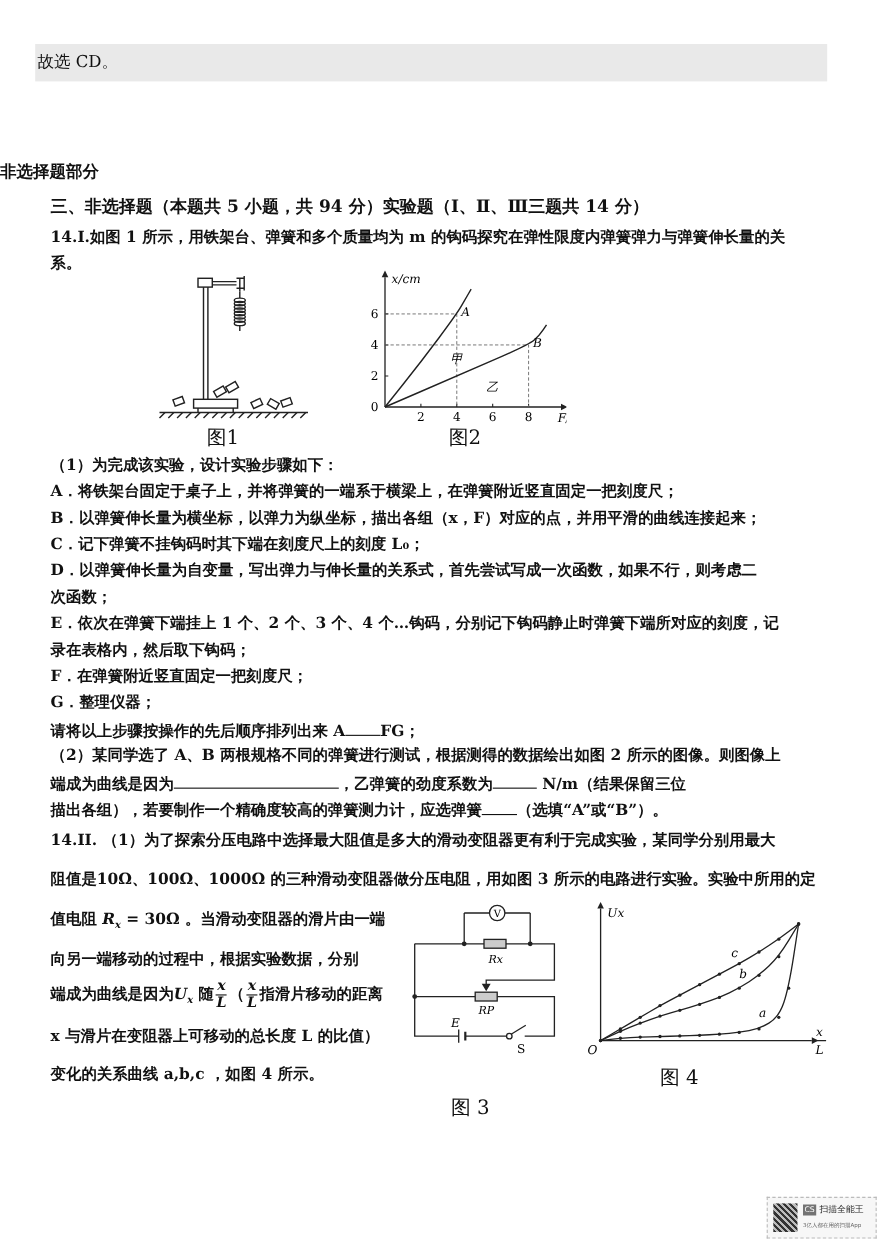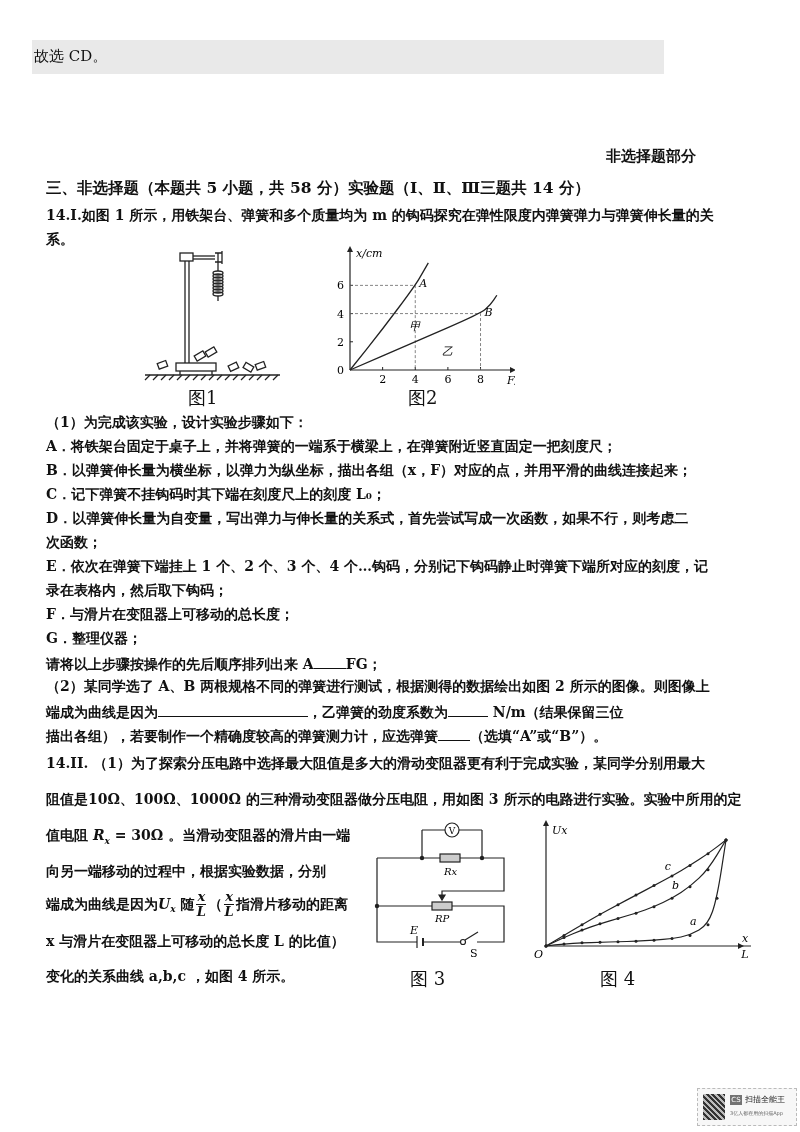--- a/index.html
+++ b/index.html
@@ -1,19 +1,19 @@
 <!DOCTYPE html>
 <html><head>
 <meta charset="utf-8">
 <style>
   html,body{margin:0;padding:0;background:#fff;}
   body{width:800px;height:1132px;position:relative;overflow:hidden;font-family:"DejaVu Serif","Liberation Serif",serif;color:#111;}
-  .answer-box{position:absolute;left:32px;top:40px;width:632px;height:34px;background:#e9e9e9;text-align:right;}
+  .answer-box{position:absolute;left:32px;top:40px;width:720px;height:34px;background:#e9e9e9;text-align:right;}
   .answer-box span{position:absolute;left:2px;top:7px;font-size:15px;}
-  .sec-title{position:absolute;left:0;width:696px;top:147px;text-align:right;font-weight:bold;font-size:15px;}
+  .sec-title{position:absolute;left:0;width:696px;top:147px;text-align:left;font-weight:bold;font-size:15px;}
   .sec-head{position:absolute;left:46px;top:178px;font-weight:bold;font-size:15.5px;}
   .line{position:absolute;left:46px;font-size:14px;white-space:nowrap;font-weight:bold;}
   .caption{position:absolute;font-size:18px;}
   svg{position:absolute;}
   .blank{display:inline-block;border-bottom:1px solid #111;height:14px;vertical-align:baseline;}
   .ital{font-style:italic;}
   .frac{display:inline-block;vertical-align:middle;text-align:center;font-style:italic;font-size:13px;line-height:14px;margin:0 2px;}
   .frac .num{display:block;border-bottom:1px solid #111;padding:0 1px;}
   .frac .den{display:block;}
   .badge{position:absolute;left:697px;top:1088px;width:98px;height:36px;border:1px dashed #bbb;background:#f7f7f7;}
@@ -23,21 +23,21 @@
   .badge .bs{position:absolute;left:32px;top:21px;font-size:5px;font-family:"DejaVu Sans",sans-serif;color:#666;}
 </style>
 </head>
 <body>
 
 <div class="answer-box">
   <span>故选 CD。</span>
 </div>
 
 <div class="sec-title">非选择题部分</div>
-<div class="sec-head">三、非选择题（本题共 5 小题，共 58 分）实验题（Ⅰ、Ⅱ、Ⅲ三题共 14 分）</div>
+<div class="sec-head">三、非选择题（本题共 5 小题，共 94 分）实验题（Ⅰ、Ⅱ、Ⅲ三题共 14 分）</div>
 
 <div class="line" style="top:207px">14.I.如图 1 所示，用铁架台、弹簧和多个质量均为 m 的钩码探究在弹性限度内弹簧弹力与弹簧伸长量的关</div>
 <div class="line" style="top:231px">系。</div>
 
 <svg style="left:140px;top:245px" width="140" height="140" viewBox="0 0 140 140">
   <g stroke="#222" fill="none" stroke-width="1.3">
     <line x1="45" y1="10" x2="45" y2="118"></line>
     <line x1="49" y1="10" x2="49" y2="118"></line>
     <rect x="40" y="8" width="13" height="8" fill="#fff"></rect>
     <line x1="53" y1="11" x2="75" y2="11"></line>
@@ -106,21 +106,21 @@
 <div class="caption" style="left:408px;top:386px">图2</div>
 
 <div class="line" style="top:414px">（1）为完成该实验，设计实验步骤如下：</div>
 <div class="line" style="top:438px">A．将铁架台固定于桌子上，并将弹簧的一端系于横梁上，在弹簧附近竖直固定一把刻度尺；</div>
 <div class="line" style="top:462px">B．以弹簧伸长量为横坐标，以弹力为纵坐标，描出各组（x，F）对应的点，并用平滑的曲线连接起来；</div>
 <div class="line" style="top:486px">C．记下弹簧不挂钩码时其下端在刻度尺上的刻度 L₀；</div>
 <div class="line" style="top:510px">D．以弹簧伸长量为自变量，写出弹力与伸长量的关系式，首先尝试写成一次函数，如果不行，则考虑二</div>
 <div class="line" style="top:534px">次函数；</div>
 <div class="line" style="top:558px">E．依次在弹簧下端挂上 1 个、2 个、3 个、4 个…钩码，分别记下钩码静止时弹簧下端所对应的刻度，记</div>
 <div class="line" style="top:582px">录在表格内，然后取下钩码；</div>
-<div class="line" style="top:606px">F．与滑片在变阻器上可移动的总长度；</div>
+<div class="line" style="top:606px">F．在弹簧附近竖直固定一把刻度尺；</div>
 <div class="line" style="top:630px">G．整理仪器；</div>
 
 <div class="line" style="top:654px">
   <span>请将以上步骤按操作的先后顺序排列出来 A</span><span class="blank" style="width:32px"></span><span>FG；</span>
 </div>
 <div class="line" style="top:678px">（2）某同学选了 A、B 两根规格不同的弹簧进行测试，根据测得的数据绘出如图 2 所示的图像。则图像上</div>
 <div class="line" style="top:702px">
   <span>端成为曲线是因为</span><span class="blank" style="width:150px"></span><span>，乙弹簧的劲度系数为</span><span class="blank" style="width:40px"></span><span> N/m（结果保留三位</span>
 </div>
 <div class="line" style="top:726px">
@@ -156,21 +156,21 @@
       <line x1="51" y1="120" x2="51" y2="128" stroke-width="2"></line>
     <circle cx="91" cy="124" r="2.5" fill="#fff"></circle>
     <line x1="93" y1="122" x2="106" y2="114"></line>
   </g>
   <text x="80" y="16" font-size="9" text-anchor="middle" font-family="DejaVu Serif, serif">V</text>
   <text x="72" y="57" font-size="10" font-style="italic" font-family="DejaVu Serif, serif">Rx</text>
   <text x="63" y="104" font-size="10" font-style="italic" font-family="DejaVu Serif, serif">RP</text>
   <text x="38" y="116" font-size="11" font-style="italic" font-family="DejaVu Serif, serif">E</text>
   <text x="98" y="139" font-size="11" font-family="DejaVu Serif, serif">S</text>
 </svg>
-<div class="caption" style="left:410px;top:967px">图 3</div>
+<div class="caption" style="left:410px;top:995px">图 3</div>
 
 <svg id="chart4" style="left:530px;top:820px" width="230" height="145">
     <line x1="16" y1="126" x2="208" y2="126" stroke="#222" stroke-width="1.2"></line>
     <line x1="16" y1="126" x2="16" y2="6" stroke="#222" stroke-width="1.2"></line>
     <path d="M208 123 L214 126 L208 129Z" fill="#222"></path>
     <path d="M13 6 L16 0 L19 6Z" fill="#222"></path>
     <path d="M16 126 Q16 126 25 120.7 Q34 115.4 43 110.1 Q52 104.8 61 99.5 Q70 94.2 79 89.43 Q88 84.66 97 79.89 Q106 75.12 115 70.35000000000001 Q124 65.58000000000001 133 60.81 Q142 56.03999999999999 151 50.739999999999995 Q160 45.44 169 39.61 Q178 33.78 187 26.89 L196 20" stroke="#222" fill="none" stroke-width="1.2"></path>
     <circle cx="16" cy="126" r="1.5" fill="#222"></circle>
     <circle cx="34" cy="115.4" r="1.5" fill="#222"></circle>
     <circle cx="52" cy="104.8" r="1.5" fill="#222"></circle>

